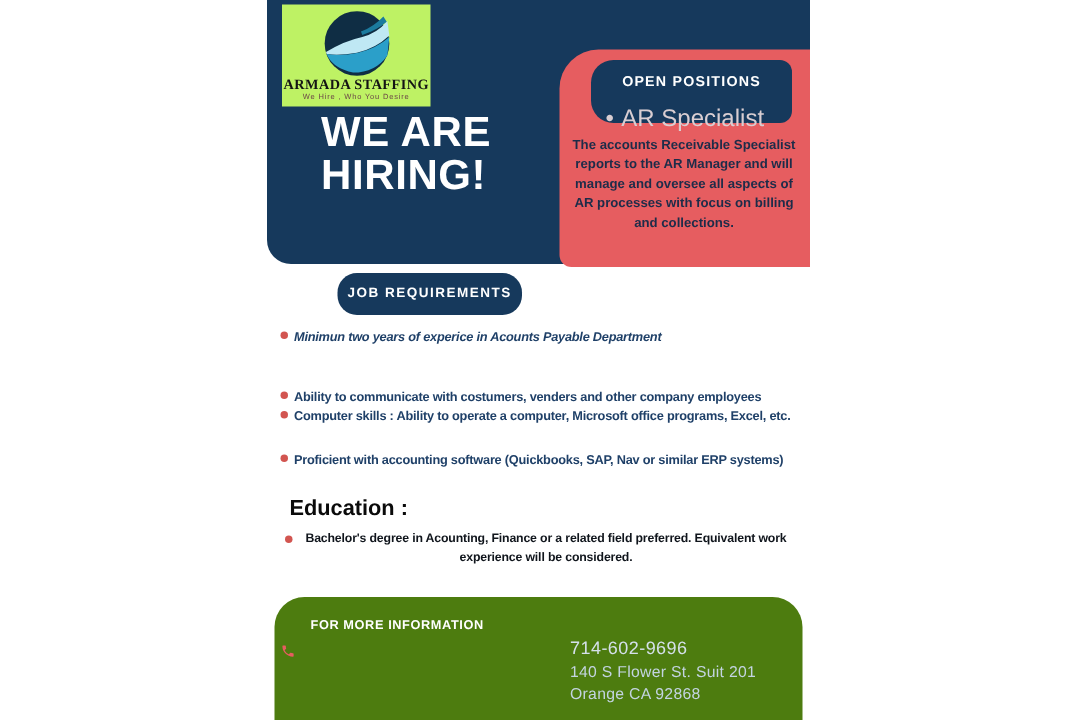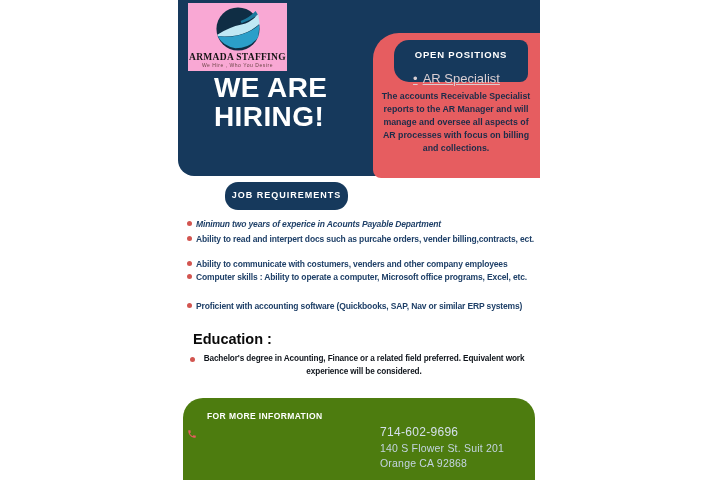--- a/index.html
+++ b/index.html
@@ -7,39 +7,39 @@
               font-family:"Liberation Sans", sans-serif; }
   #canvas { position:relative; width:720px; height:480px; background:#ffffff; }
   #flyer  { position:absolute; left:178px; top:0; width:362px; height:480px; background:#ffffff; }
 
   
   .hero-block { position:absolute; left:0; top:0; width:362px; height:176px;
                 background:#16395c; border-radius:0 0 0 16px; }
 
   
   .logo-card { position:absolute; left:10px; top:3px; width:99px; height:68px;
-               background:#f9a8d4; display:flex; flex-direction:column; align-items:center; }
+               background:#bef264; display:flex; flex-direction:column; align-items:center; }
   .logo-circle { width:44px; height:44px; margin-top:4px; }
   .brand-name { font-family:"Liberation Serif", serif; font-weight:bold; font-size:9.5px;
                 letter-spacing:.3px; color:#141414; white-space:nowrap; margin-top:1px; }
   .brand-tagline { font-size:5px; letter-spacing:.55px; color:#6b4646; white-space:nowrap; }
 
   
   .hero-title { position:absolute; left:36px; top:73px; color:#ffffff;
                 font-weight:800; font-size:28px; line-height:29px; letter-spacing:.4px; }
 
   
   .red-panel { position:absolute; left:195px; top:33px; width:167px; height:145px;
                background:#e65d60; border-radius:26px 0 0 8px; }
   .open-pill { position:absolute; left:216px; top:40px; width:134px; height:42px;
                background:#16395c; border-radius:15px 8px 8px 15px; color:#ffffff;
                font-size:9.5px; font-weight:bold; letter-spacing:.8px;
                text-align:center; line-height:29px; }
   .ar-line  { position:absolute; left:195px; top:71px; width:167px; text-align:center;
-              color:#d9ced2; font-size:13px;text-decoration:underline; }
+              color:#d9ced2; font-size:16px; }
   .ar-line .bullet { margin-right:5px; }
   .red-desc { position:absolute; left:201px; top:90px; width:154px; text-align:center;
               font-size:8.8px; font-weight:bold; color:#1d2c49; line-height:13px; }
 
   
   .job-pill { position:absolute; left:47px; top:182px; width:123px; height:28px;
               background:#16395c; border-radius:13px; color:#ffffff; font-size:9px;
               font-weight:bold; letter-spacing:1px; text-align:center; line-height:26px; }
 
   
@@ -105,24 +105,20 @@
       <span class="bullet">•</span><span>AR Specialist</span>
     </div>
     <div class="red-desc">The accounts Receivable Specialist reports to the AR Manager and will manage and oversee all aspects of AR processes with focus on billing and collections.</div>
 
     <div class="job-pill">JOB REQUIREMENTS</div>
 
     <div class="req-item ri1">
       <span class="req-dot"></span>
       <div class="req-text">Minimun two years of experice in Acounts Payable Department</div>
     </div>
-    <div class="req-item ri2">
-      <span class="req-dot"></span>
-      <div class="req-text">Ability to read and interpert docs such as purcahe orders, vender billing,contracts, ect.</div>
-    </div>
     <div class="req-item ri3">
       <span class="req-dot"></span>
       <div class="req-text">Ability to communicate with costumers, venders and other company employees</div>
     </div>
     <div class="req-item ri5">
       <span class="req-dot"></span>
       <div class="req-text">Proficient with accounting software (Quickbooks, SAP, Nav or similar ERP systems)</div>
     </div>
     <div class="req-item ri4">
       <span class="req-dot"></span>

